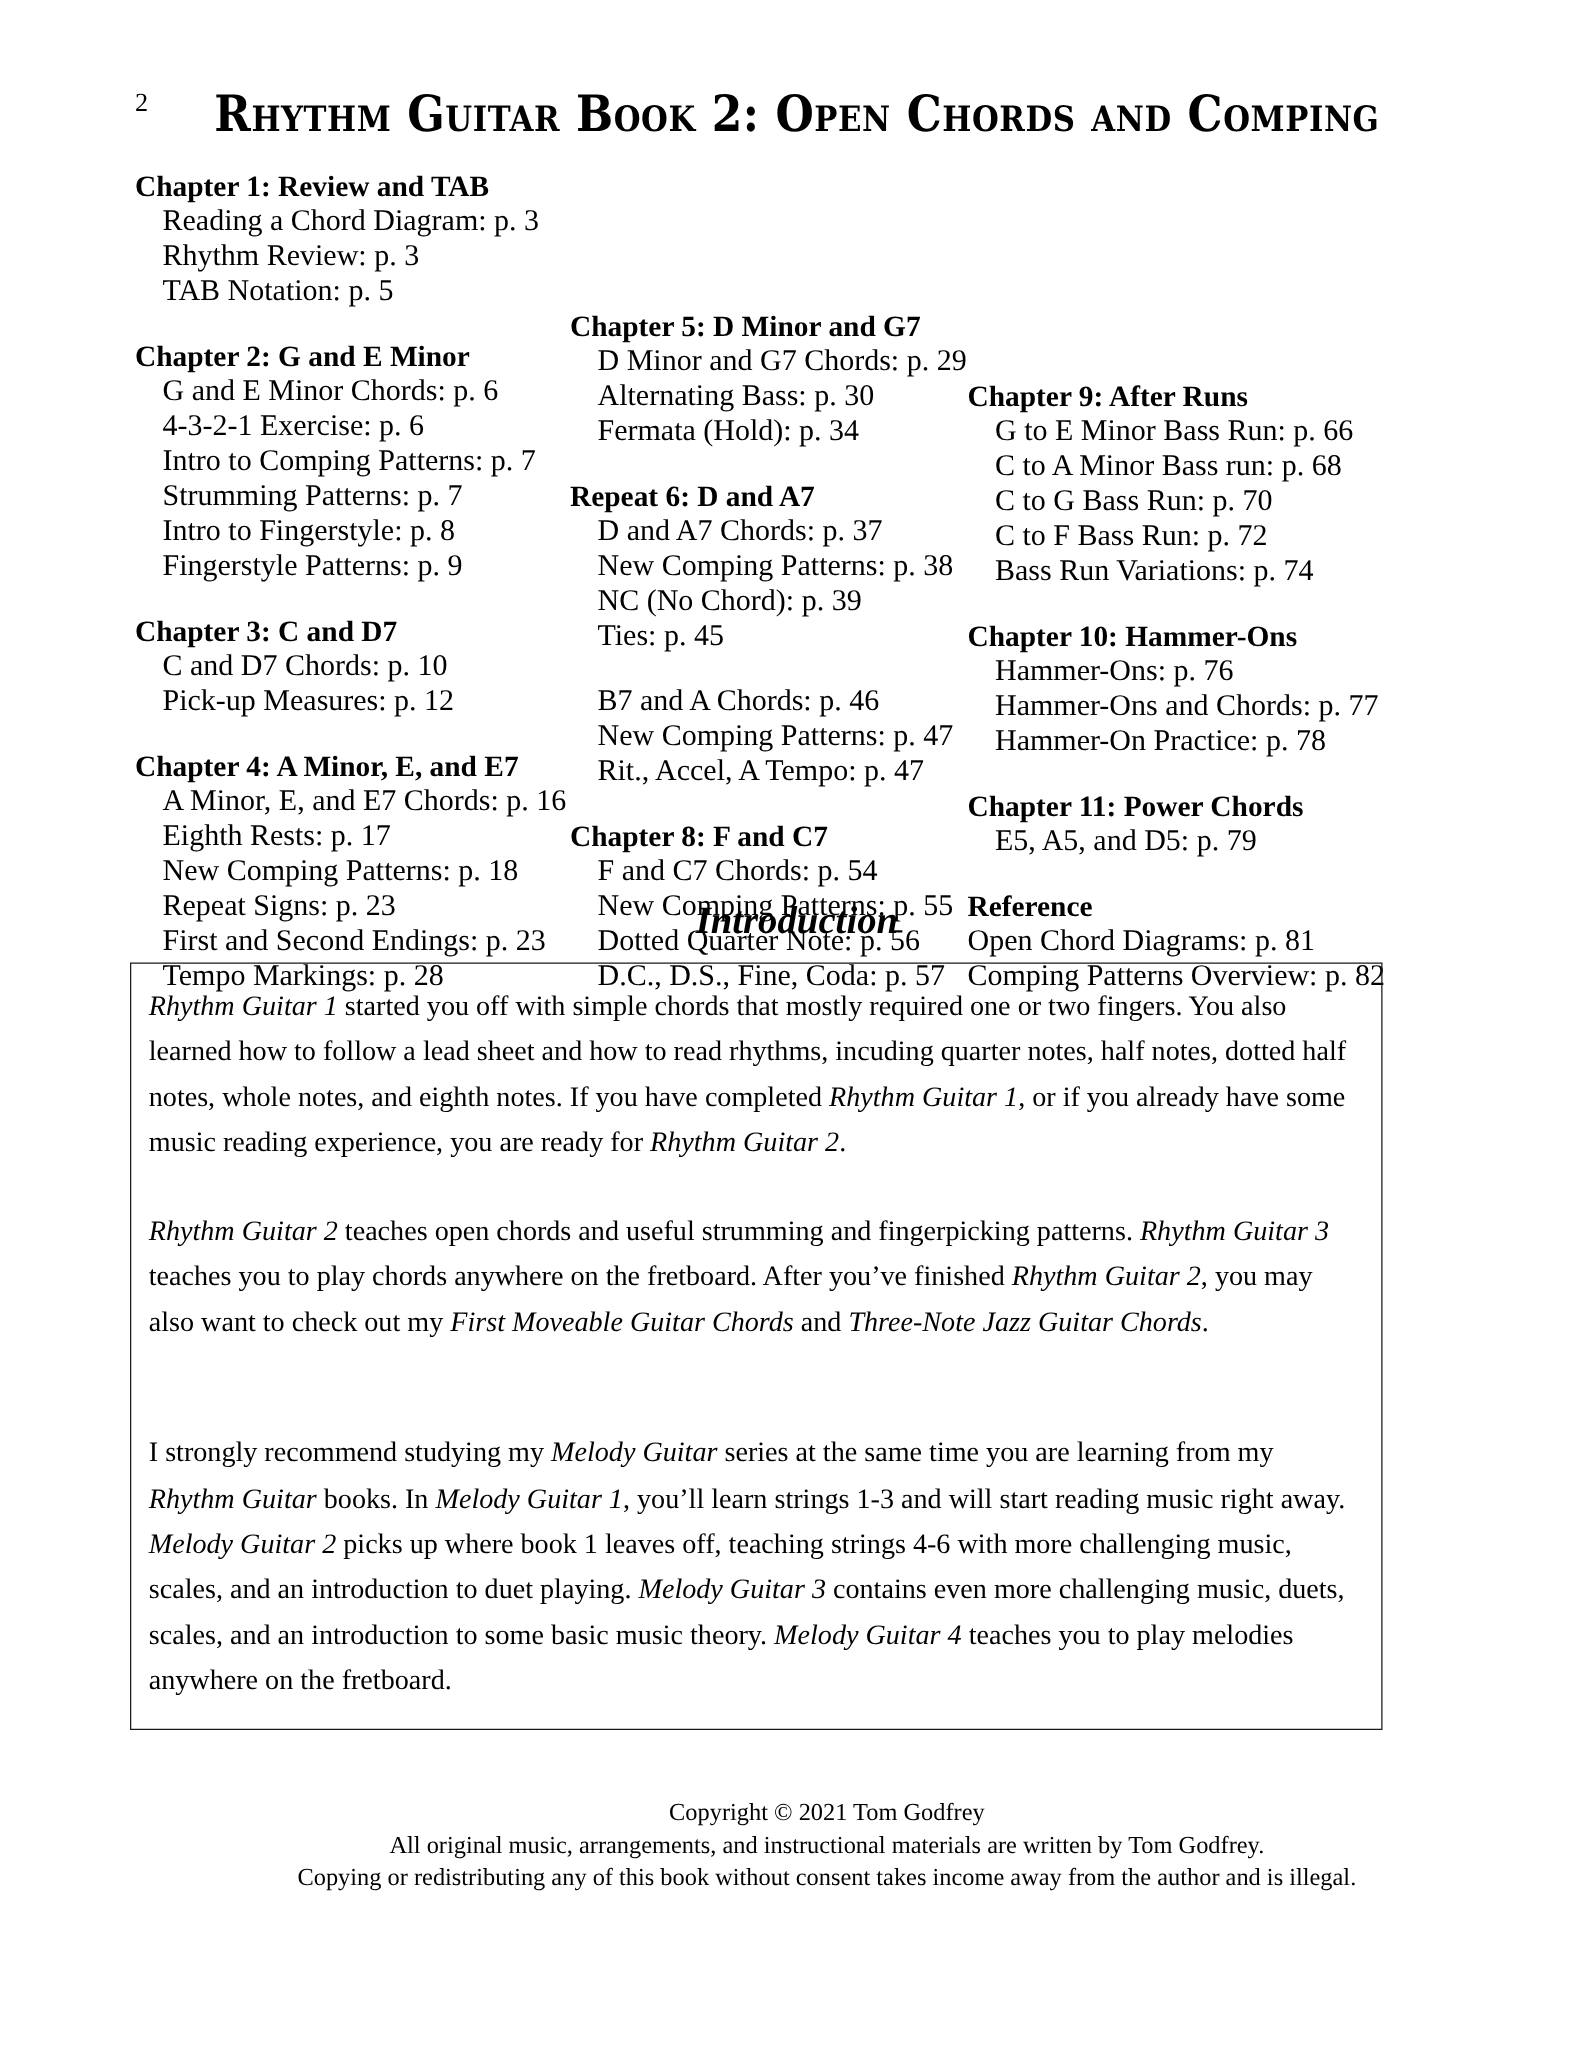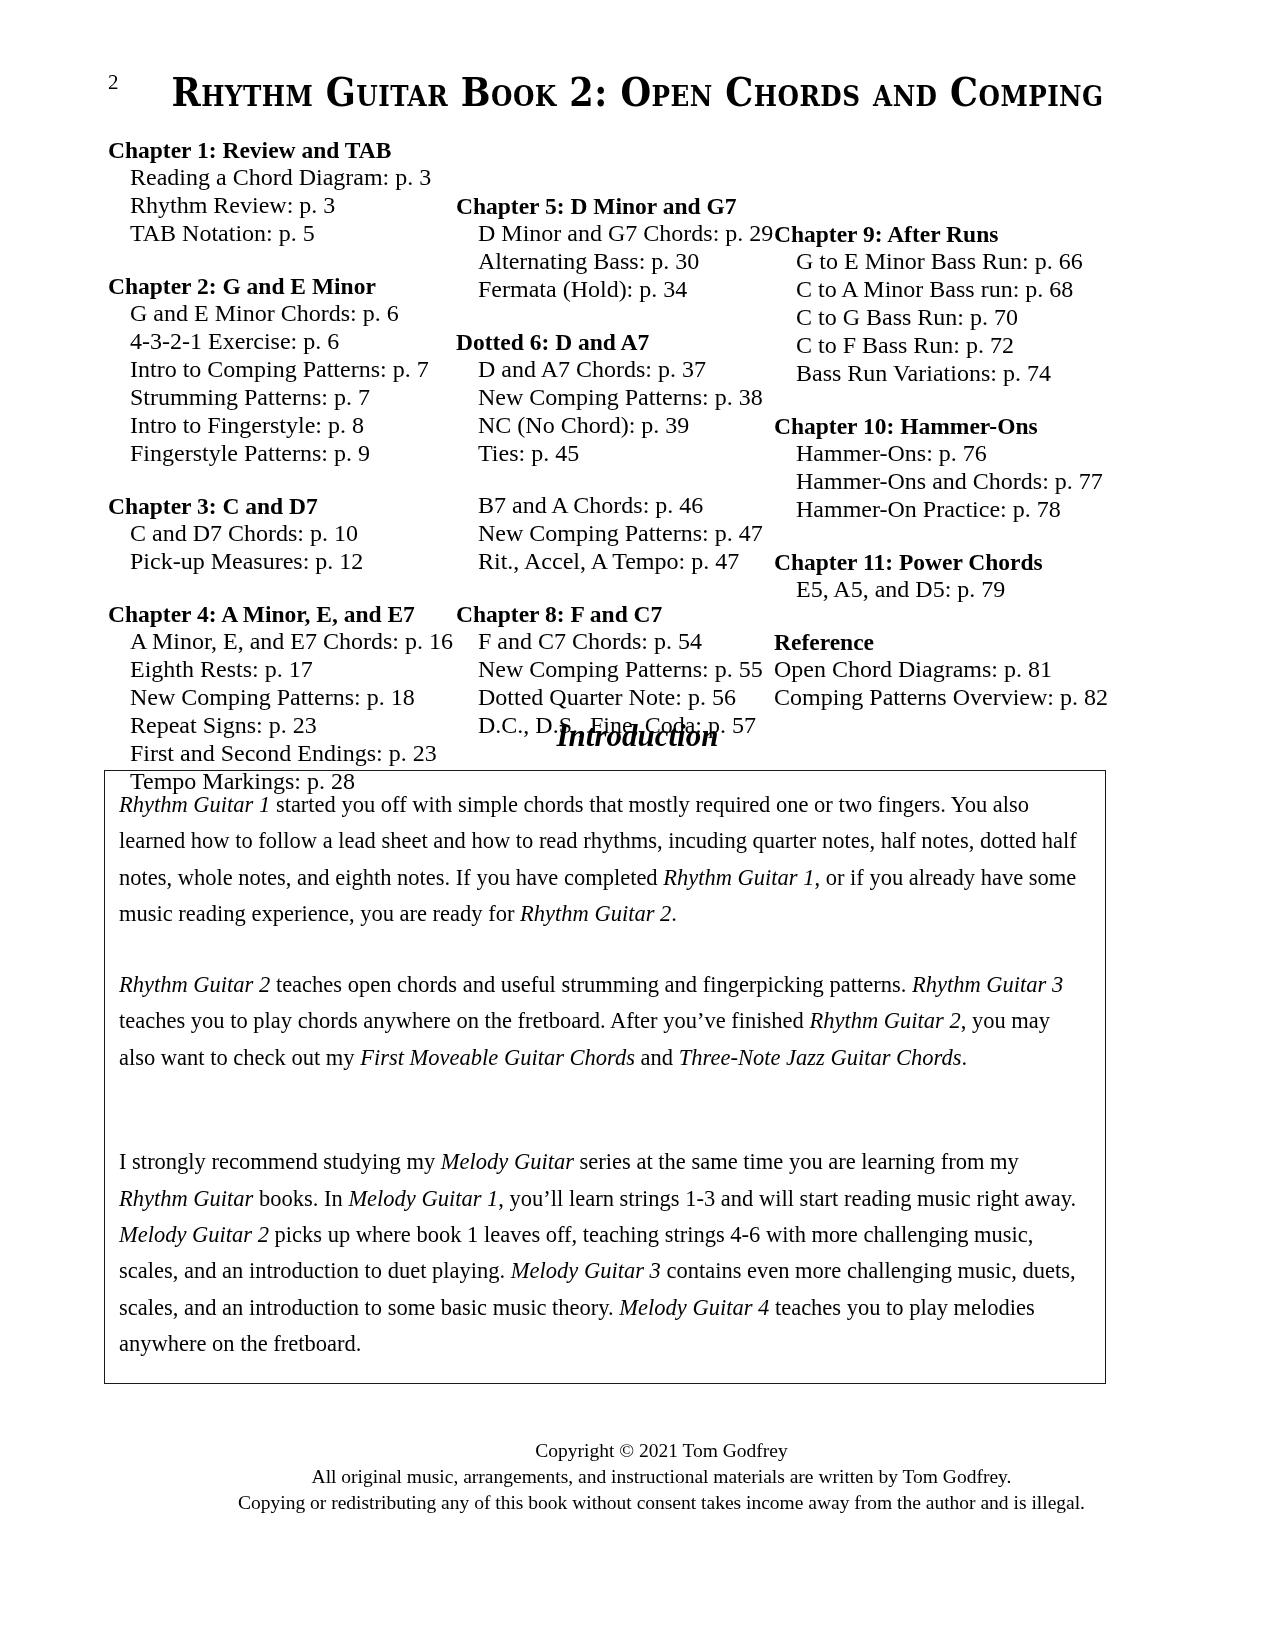--- a/index.html
+++ b/index.html
@@ -48,21 +48,21 @@
   }
 
   
   .toc {
     position: absolute;
     left: 108px;
     top: 136px;
     width: 1060px;
     display: flex;
     flex-direction: row;
-    align-items: center;
+    align-items: flex-end;
   }
   .toc-col {
     display: flex;
     flex-direction: column;
   }
   .toc-col-1 { width: 348px; }
   .toc-col-2 { width: 318px; }
   .toc-col-3 { width: 340px; }
 
   .toc-group { margin-bottom: 24px; }
@@ -171,21 +171,21 @@
     </div>
 
     <div class="toc-col toc-col-2">
       <div class="toc-group">
         <div class="toc-heading">Chapter 5: D Minor and G7</div>
         <div class="toc-item">D Minor and G7 Chords: p. 29</div>
         <div class="toc-item">Alternating Bass: p. 30</div>
         <div class="toc-item">Fermata (Hold): p. 34</div>
       </div>
       <div class="toc-group">
-        <div class="toc-heading">Dotted 6: D and A7</div>
+        <div class="toc-heading">Repeat 6: D and A7</div>
         <div class="toc-item">D and A7 Chords: p. 37</div>
         <div class="toc-item">New Comping Patterns: p. 38</div>
         <div class="toc-item">NC (No Chord): p. 39</div>
         <div class="toc-item">Ties: p. 45</div>
       </div>
       <div class="toc-group">
         <div class="toc-item">B7 and A Chords: p. 46</div>
         <div class="toc-item">New Comping Patterns: p. 47</div>
         <div class="toc-item">Rit., Accel, A Tempo: p. 47</div>
       </div>

